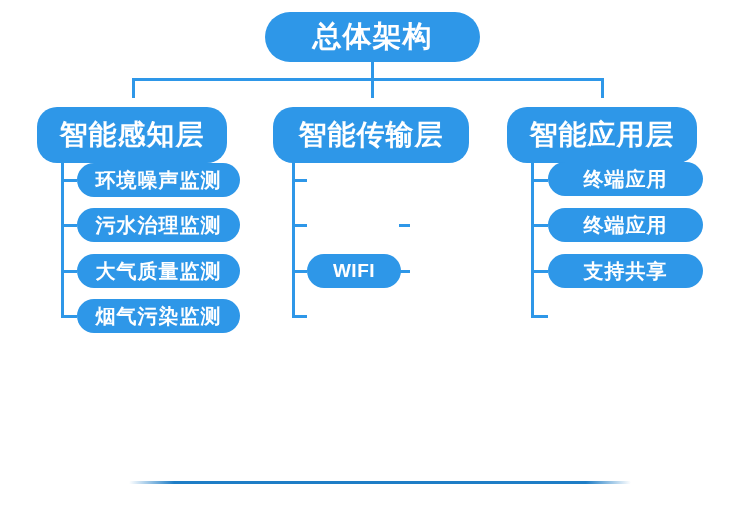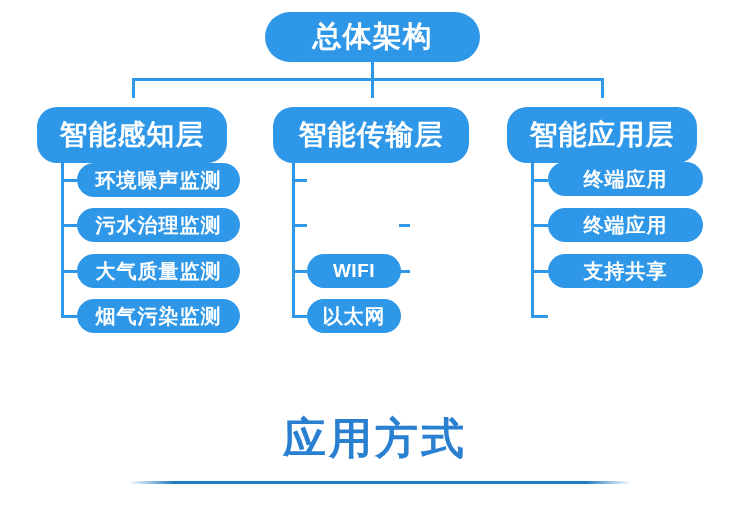--- a/index.html
+++ b/index.html
@@ -70,25 +70,23 @@
   <div class="line" style="left:531px;top:224px;width:17px;height:3px"></div>
   <div class="line" style="left:531px;top:270px;width:17px;height:3px"></div>
   <div class="line" style="left:531px;top:315px;width:17px;height:3px"></div>
 
   <div class="node node-child" style="left:77px;top:163px;width:163px">环境噪声监测</div>
   <div class="node node-child" style="left:77px;top:208px;width:163px">污水治理监测</div>
   <div class="node node-child" style="left:77px;top:254px;width:163px">大气质量监测</div>
   <div class="node node-child" style="left:77px;top:299px;width:163px">烟气污染监测</div>
 
   <div class="node node-child lat" style="left:307px;top:254px;width:94px">WIFI</div>
-  <div class="node node-child" style="left:307px;top:299px;width:94px">以太网</div>
 
   <div class="line" style="left:399px;top:224px;width:11px;height:3px"></div>
   <div class="line" style="left:399px;top:270px;width:11px;height:3px"></div>
 
   <div class="node node-child" style="left:548px;top:162px;width:155px">终端应用</div>
   <div class="node node-child" style="left:548px;top:208px;width:155px">终端应用</div>
   <div class="node node-child" style="left:548px;top:254px;width:155px">支持共享</div>
 
-  <div class="section-title">应用方式</div>
   <div class="divider"></div>
 
 </div>
 
 </body></html>

